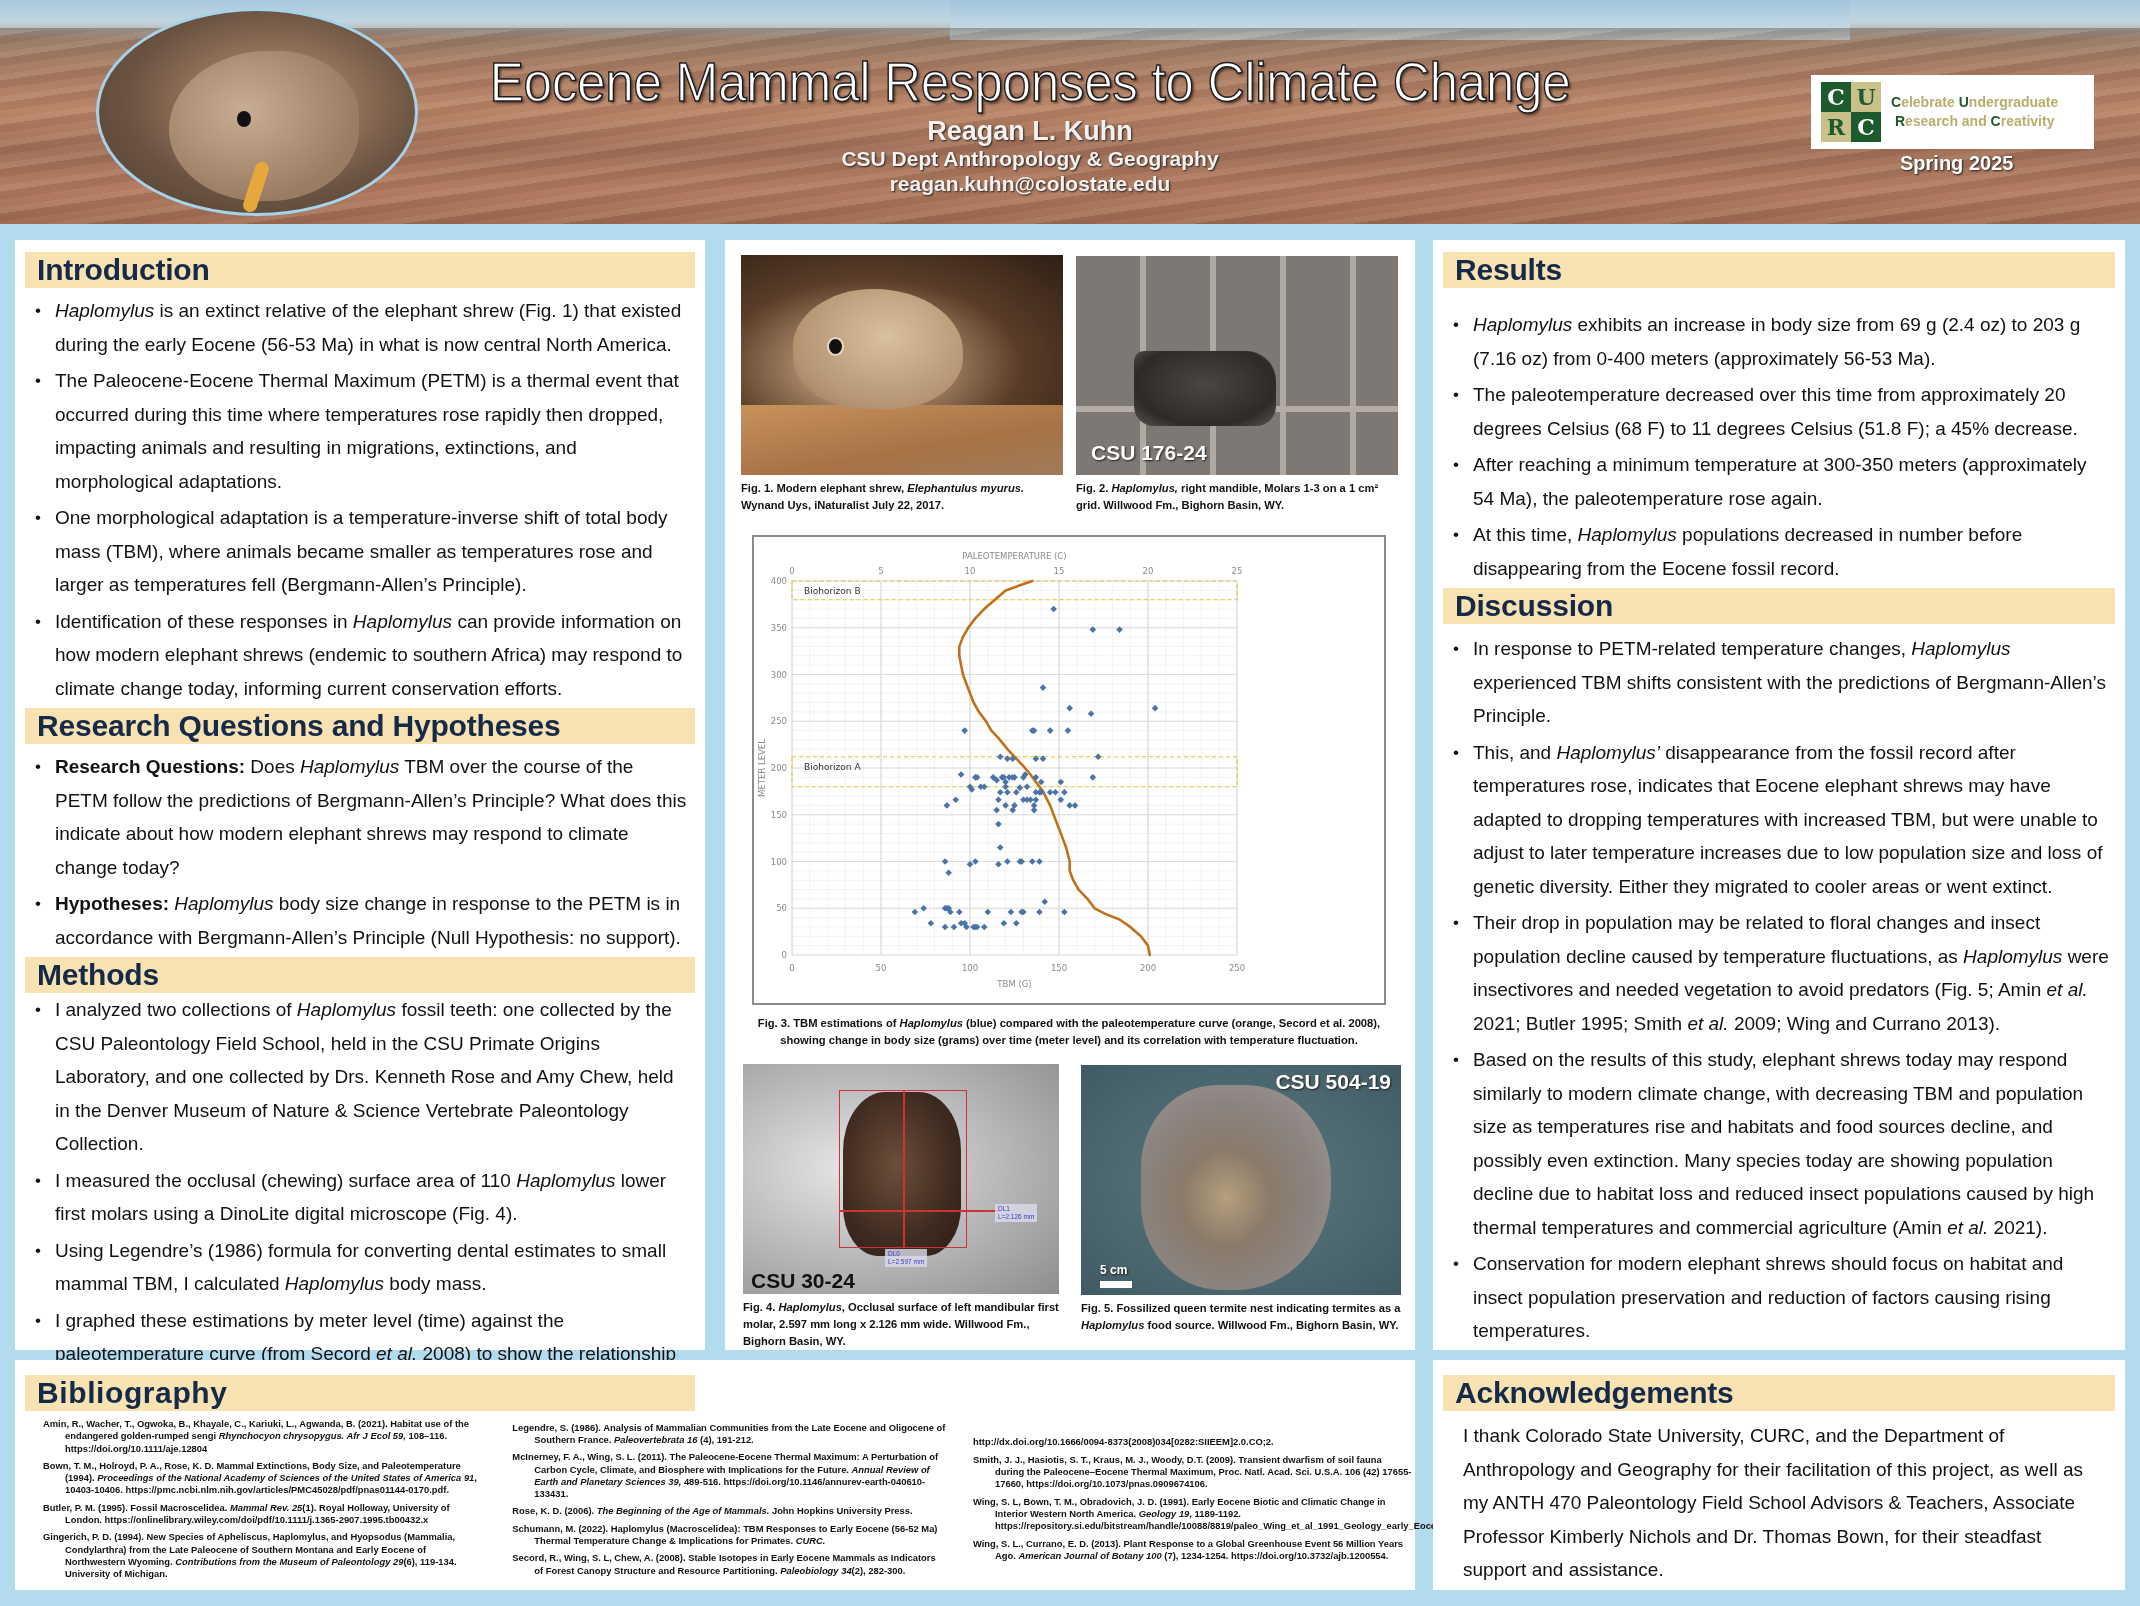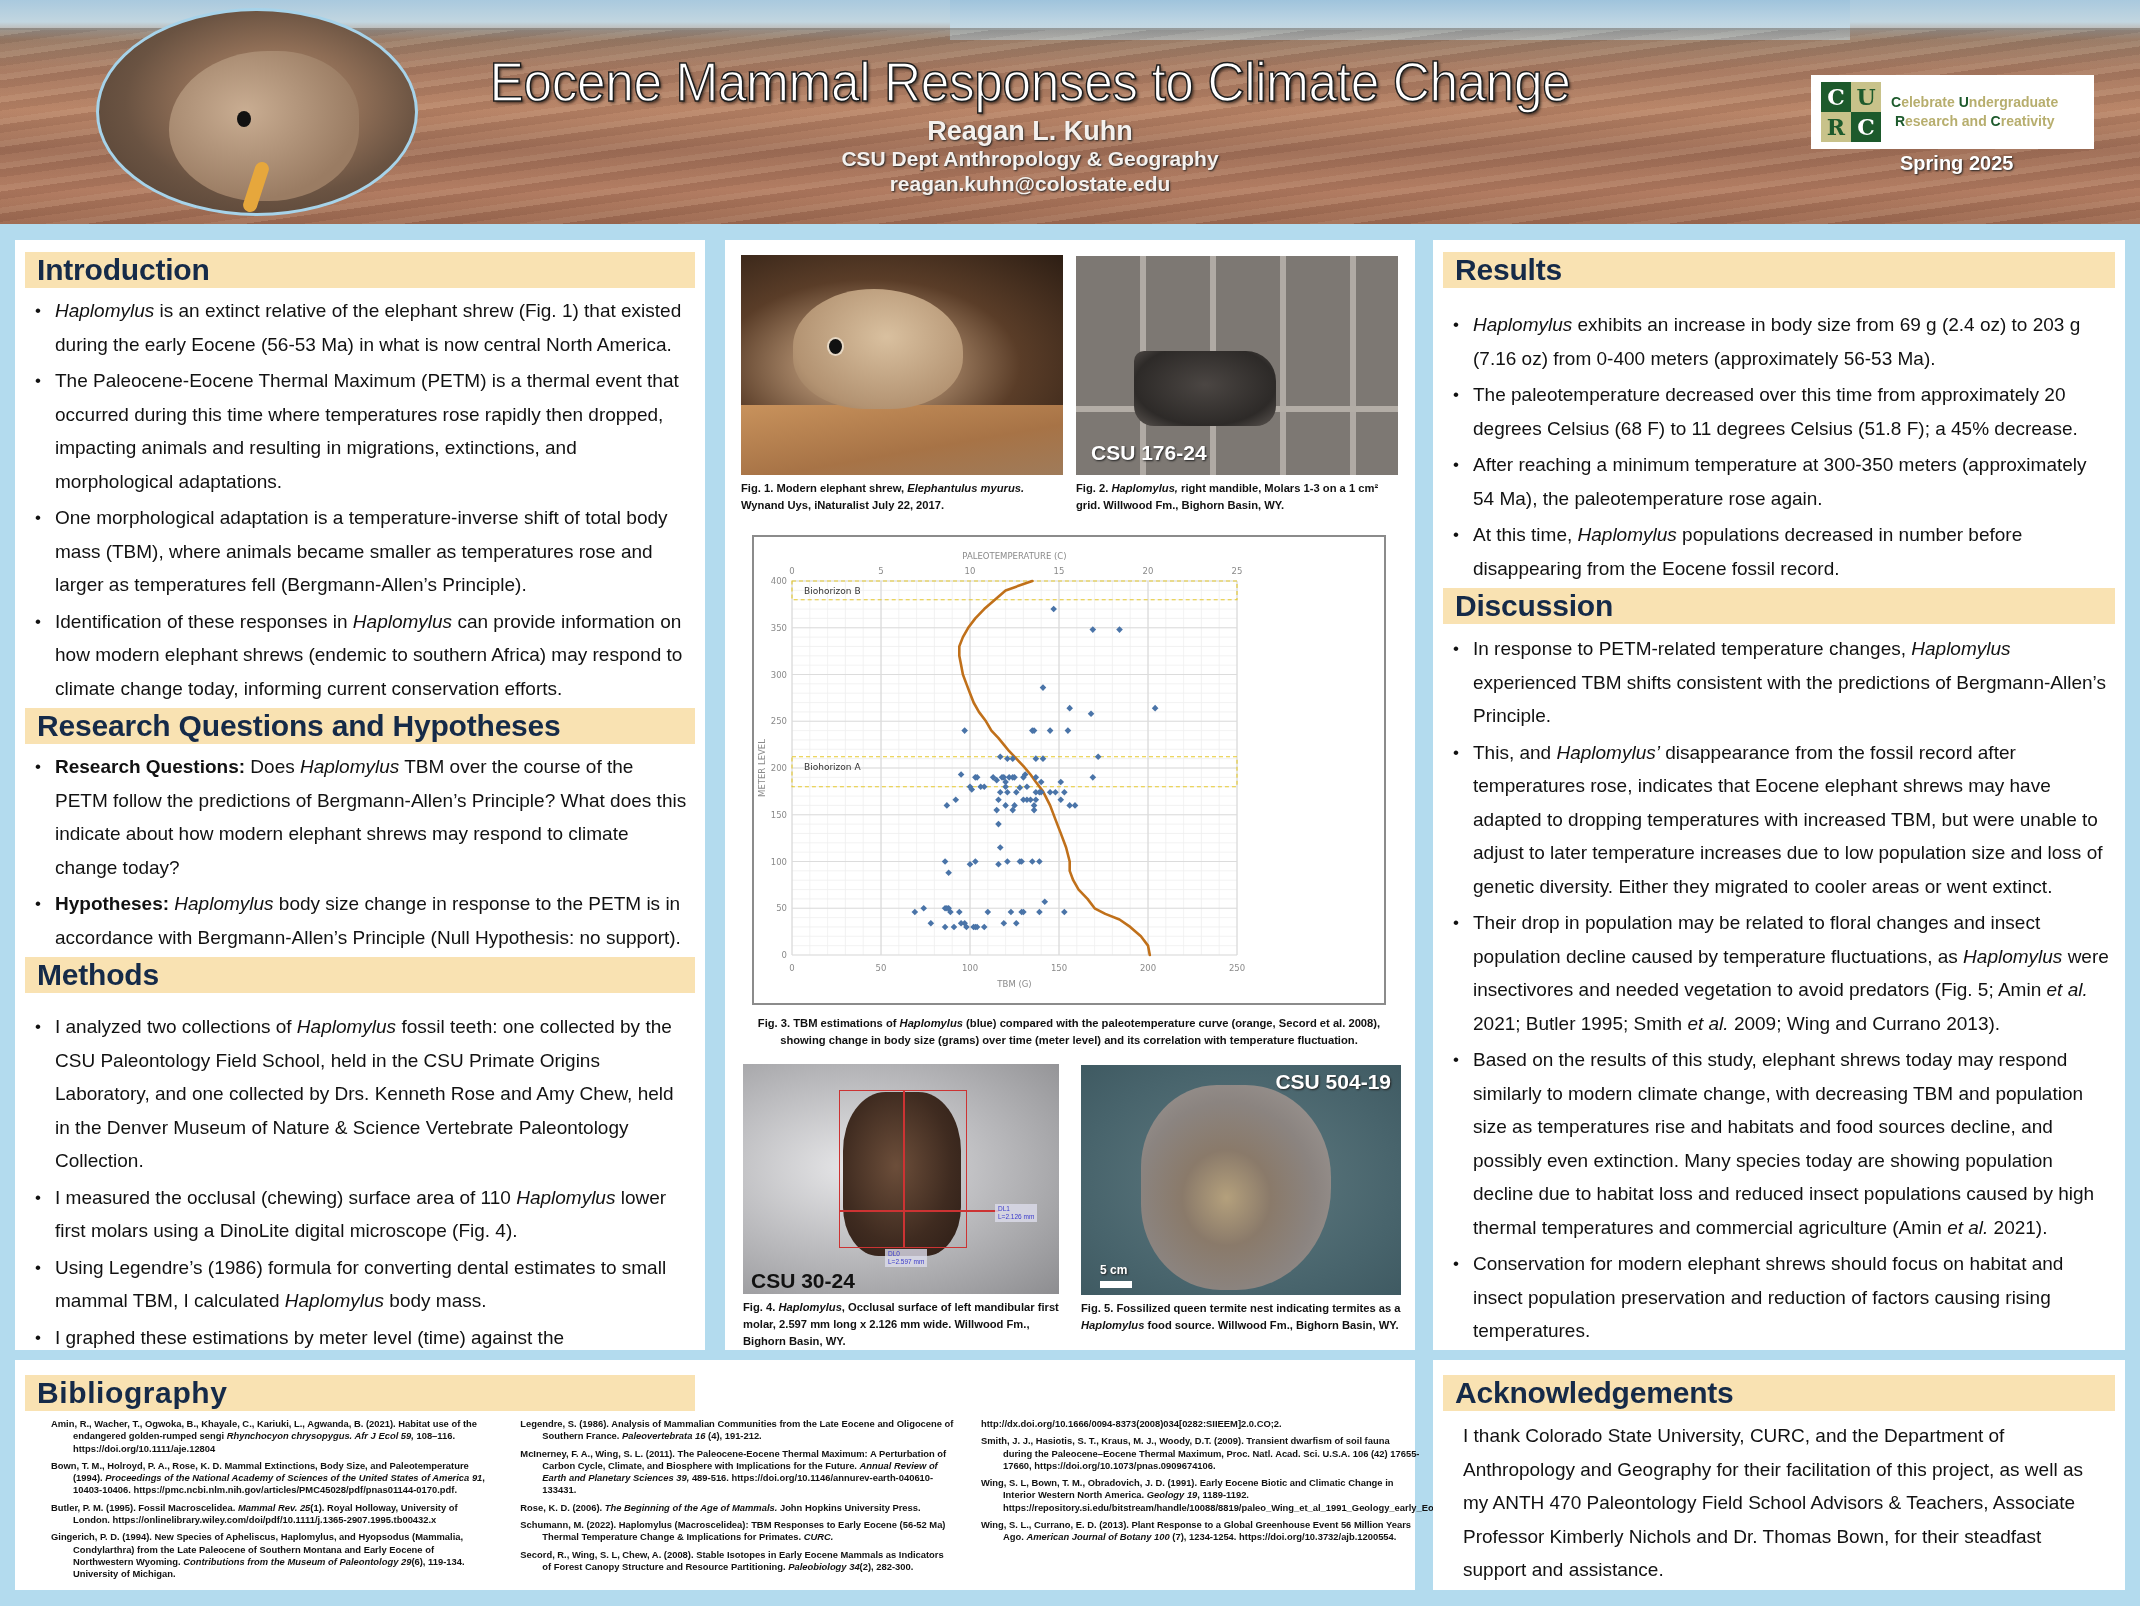--- a/index.html
+++ b/index.html
@@ -91,21 +91,21 @@
   .termite-photo { background: radial-gradient(ellipse at 50% 50%, #5f7a80, #48646c 70%, #3f5a62); }
   .termite-photo .nest { position: absolute; left: 60px; top: 20px; width: 190px; height: 205px; border-radius: 40% 45% 50% 42%; background: radial-gradient(ellipse at 45% 55%, #b4a07c 0%, #8a7a6a 30%, #8b8480 60%, #a29c99 100%); }
   .termite-photo .scale { position: absolute; left: 19px; top: 216px; width: 32px; height: 7px; background: #fff; }
 
   
   .chart-frame { position: absolute; left: 752px; top: 535px; width: 634px; height: 470px; border: 2px solid #8b8b8b; background: #fff; }
   .chart-frame svg { position: absolute; left: 0; top: 0; }
   .ack-text { font-size: 19px; line-height: 33.5px; padding: 8px 22px 0 30px; color: #111; }
 
   
-  .bib-cols { position: absolute; left: 36px; top: 58px; width: 1370px; display: flex; gap: 8px; }
+  .bib-cols { position: absolute; left: 28px; top: 58px; width: 1370px; display: flex; gap: 8px; align-items: center; }
   .bib-col { font-size: 9.4px; font-weight: 700; line-height: 12.3px; color: #111; }
   .bib-col p { padding-left: 22px; text-indent: -22px; margin-bottom: 5px; }
   .bib-col i { font-weight: 700; }
 </style>
 </head>
 <body>
 
 <div class="banner">
   <div class="sky-strip"></div>
   <div class="ridge"></div>
@@ -155,21 +155,21 @@
       <h2>Research Questions and Hypotheses</h2>
     </div>
   <ul class="bullets" style="padding-top:6px">
       <li><span class="bd">Research Questions:</span><span> Does </span><span class="it">Haplomylus</span><span> TBM over the course of the PETM follow the predictions of Bergmann-Allen’s Principle? What does this indicate about how modern elephant shrews may respond to climate change today?</span></li>
       <li><span class="bd">Hypotheses:</span><span> </span><span class="it">Haplomylus</span><span> body size change in response to the PETM is in accordance with Bergmann-Allen’s Principle (Null Hypothesis: no support).</span></li>
     </ul>
 
   <div class="sec-head">
       <h2>Methods</h2>
     </div>
-  <ul class="bullets" style="padding-top:17px">
+  <ul class="bullets" style="padding-top:0">
       <li><span>I analyzed two collections of </span><span class="it">Haplomylus</span><span> fossil teeth: one collected by the CSU Paleontology Field School, held in the CSU Primate Origins Laboratory, and one collected by Drs. Kenneth Rose and Amy Chew, held in the Denver Museum of Nature &amp; Science Vertebrate Paleontology Collection.</span></li>
       <li><span>I measured the occlusal (chewing) surface area of 110 </span><span class="it">Haplomylus</span><span> lower first molars using a DinoLite digital microscope (Fig. 4).</span></li>
       <li><span>Using Legendre’s (1986) formula for converting dental estimates to small mammal TBM, I calculated </span><span class="it">Haplomylus</span><span> body mass.</span></li>
       <li><span>I graphed these estimations by meter level (time) against the paleotemperature curve (from Secord </span><span class="it">et al.</span><span> 2008) to show the relationship between </span><span class="it">Haplomylus</span><span> body mass and temperature from 56-53 Ma (Fig. 3).</span></li>
     </ul>
 </div>
 
 <div class="panel p-center"></div>
 
 <div class="fig" style="left:741px; top:255px; width:322px;">

